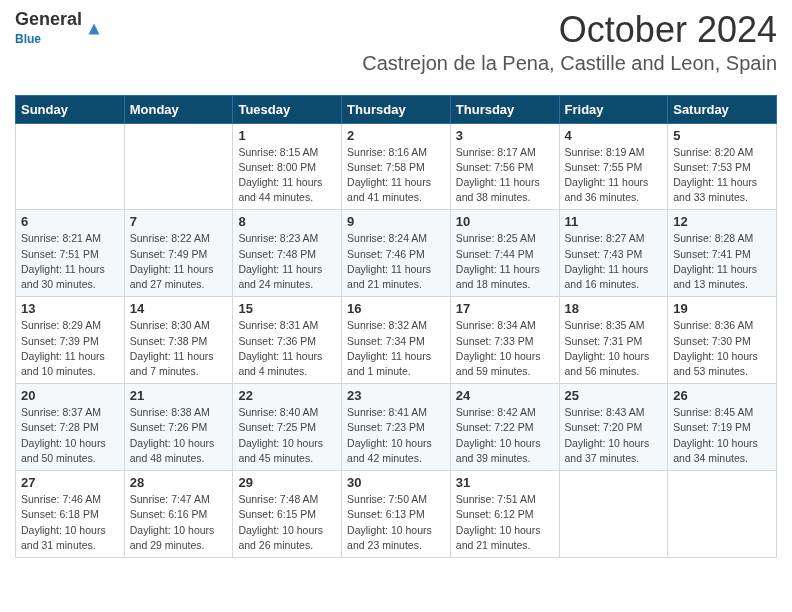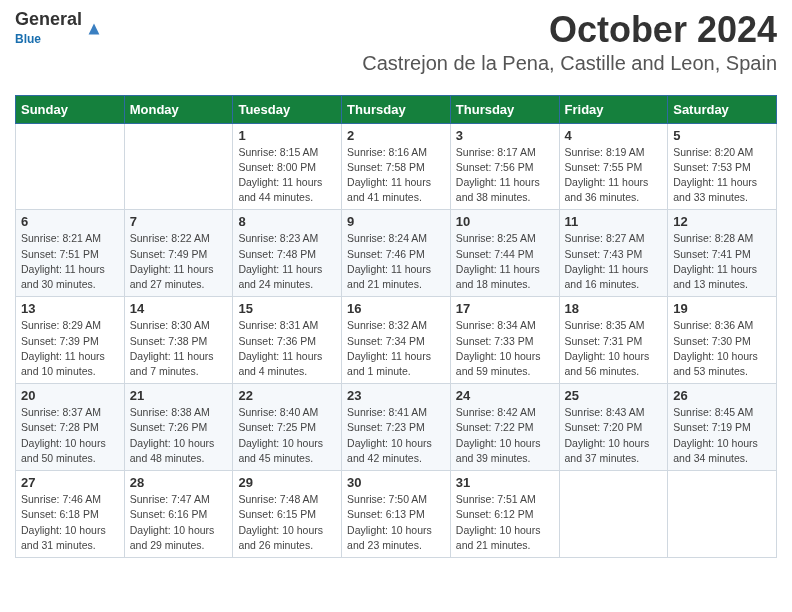--- a/index.html
+++ b/index.html
@@ -36,37 +36,37 @@
     .logo-icon {
       width: 18px;
       height: 18px;
       margin-left: 1px;
     }
     .title-area {
       text-align: right;
     }
     .month-title {
       font-size: 36px;
-      font-weight: bold;
+      font-weight: normal;
       color: #333;
       line-height: 1.1;
     }
     .location-title {
       font-size: 20px;
       color: #555;
       margin-top: 2px;
     }
     .calendar-table {
       width: 100%;
       border-collapse: collapse;
       margin-top: 8px;
       font-size: 11px;
     }
     .calendar-table th {
-      background-color: #15803d;
+      background-color: #0c4a6e;
       color: #fff;
       text-align: left;
       padding: 6px 5px;
       font-size: 13px;
       font-weight: bold;
       border: 1px solid #2d6aa0;
     }
     .calendar-table td {
       border: 1px solid #d0d8e0;
       vertical-align: top;

